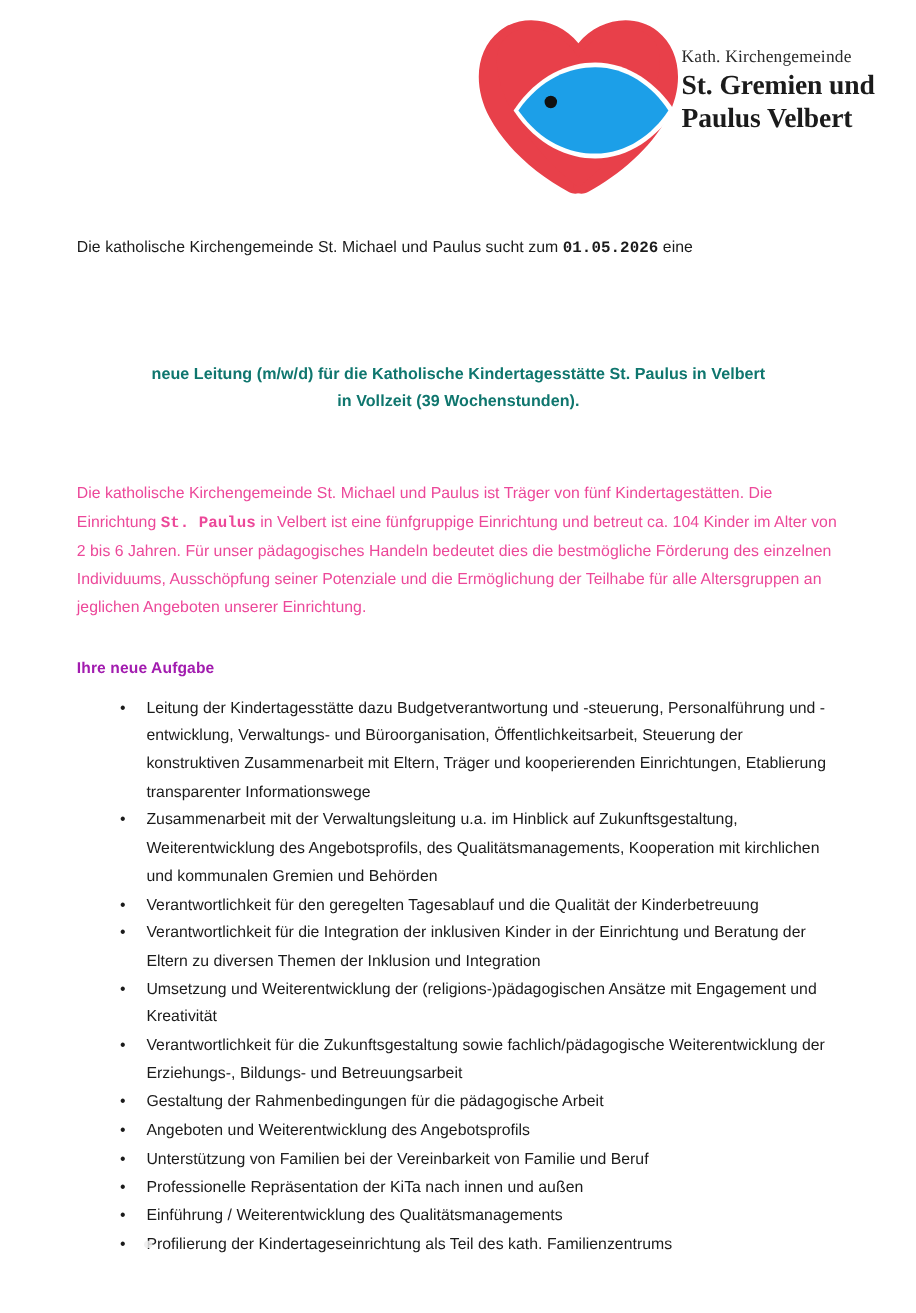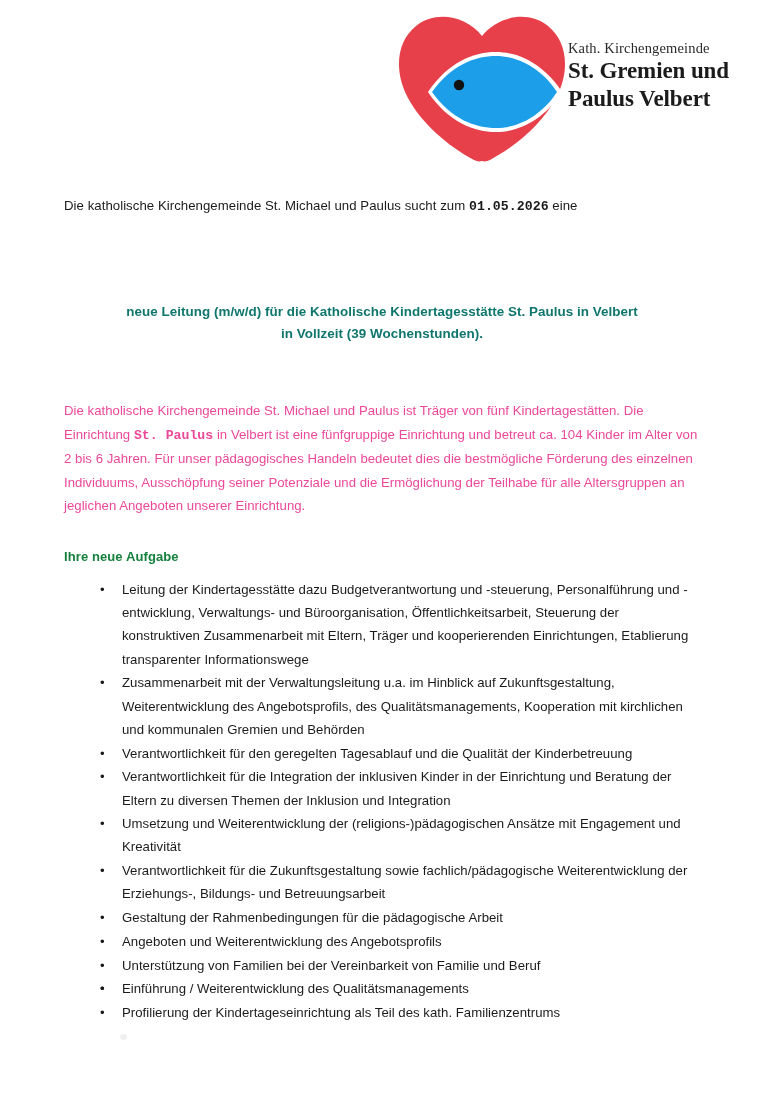--- a/index.html
+++ b/index.html
@@ -98,21 +98,21 @@
     line-height: 1.78;
     color: #ec4899;
     text-align: left;
     letter-spacing: 0.02px;
   }
 
   .section-heading {
     margin-top: 31px;
     font-size: 13px;
     font-weight: 700;
-    color: #15803d;
+    color: #a21caf;
     letter-spacing: 0.1px;
   }
 
   ul.tasks {
     margin: 14px 0 0 0;
     padding: 0;
     list-style: none;
   }
   ul.tasks > li {
     position: relative;
@@ -198,21 +198,21 @@
     <ul class="tasks">
       <li><span class="bullet">•</span><span>Leitung der Kindertagesstätte dazu Budgetverantwortung und -steuerung, Personalführung und -entwicklung, Verwaltungs- und Büroorganisation, Öffentlichkeitsarbeit, Steuerung der konstruktiven Zusammenarbeit mit Eltern, Träger und kooperierenden Einrichtungen, Etablierung transparenter Informationswege</span></li>
       <li><span class="bullet">•</span><span>Zusammenarbeit mit der Verwaltungsleitung u.a. im Hinblick auf Zukunftsgestaltung, Weiterentwicklung des Angebotsprofils, des Qualitätsmanagements, Kooperation mit kirchlichen und kommunalen Gremien und Behörden</span></li>
       <li><span class="bullet">•</span><span>Verantwortlichkeit für den geregelten Tagesablauf und die Qualität der Kinderbetreuung</span></li>
       <li><span class="bullet">•</span><span>Verantwortlichkeit für die Integration der inklusiven Kinder in der Einrichtung und Beratung der Eltern zu diversen Themen der Inklusion und Integration</span></li>
       <li><span class="bullet">•</span><span>Umsetzung und Weiterentwicklung der (religions-)pädagogischen Ansätze mit Engagement und Kreativität</span></li>
       <li><span class="bullet">•</span><span>Verantwortlichkeit für die Zukunftsgestaltung sowie fachlich/pädagogische Weiterentwicklung der Erziehungs-, Bildungs- und Betreuungsarbeit</span></li>
       <li><span class="bullet">•</span><span>Gestaltung der Rahmenbedingungen für die pädagogische Arbeit</span></li>
       <li><span class="bullet">•</span><span>Angeboten und Weiterentwicklung des Angebotsprofils</span></li>
       <li><span class="bullet">•</span><span>Unterstützung von Familien bei der Vereinbarkeit von Familie und Beruf</span></li>
-      <li><span class="bullet">•</span></li>
+      <li><span class="bullet">•</span><span>Professionelle Repräsentation der KiTa nach innen und außen</span></li>
       <li><span class="bullet">•</span><span>Einführung / Weiterentwicklung des Qualitätsmanagements</span></li>
       <li><span class="bullet">•</span><span>Profilierung der Kindertageseinrichtung als Teil des kath. Familienzentrums</span></li>
     </ul>
 
   </div>
 
   <div class="scan-speck"></div>
 
 </div>
 

